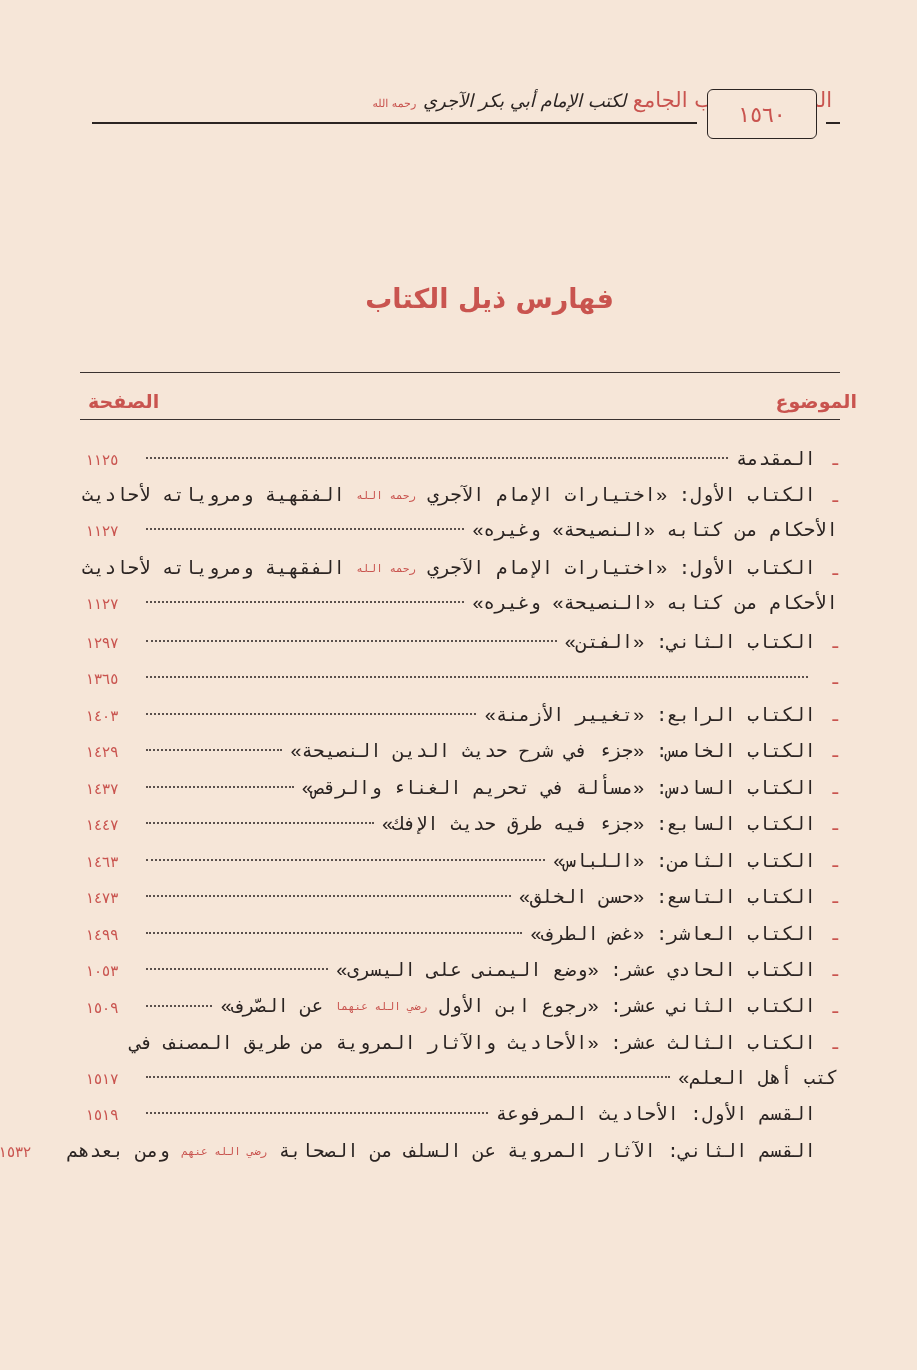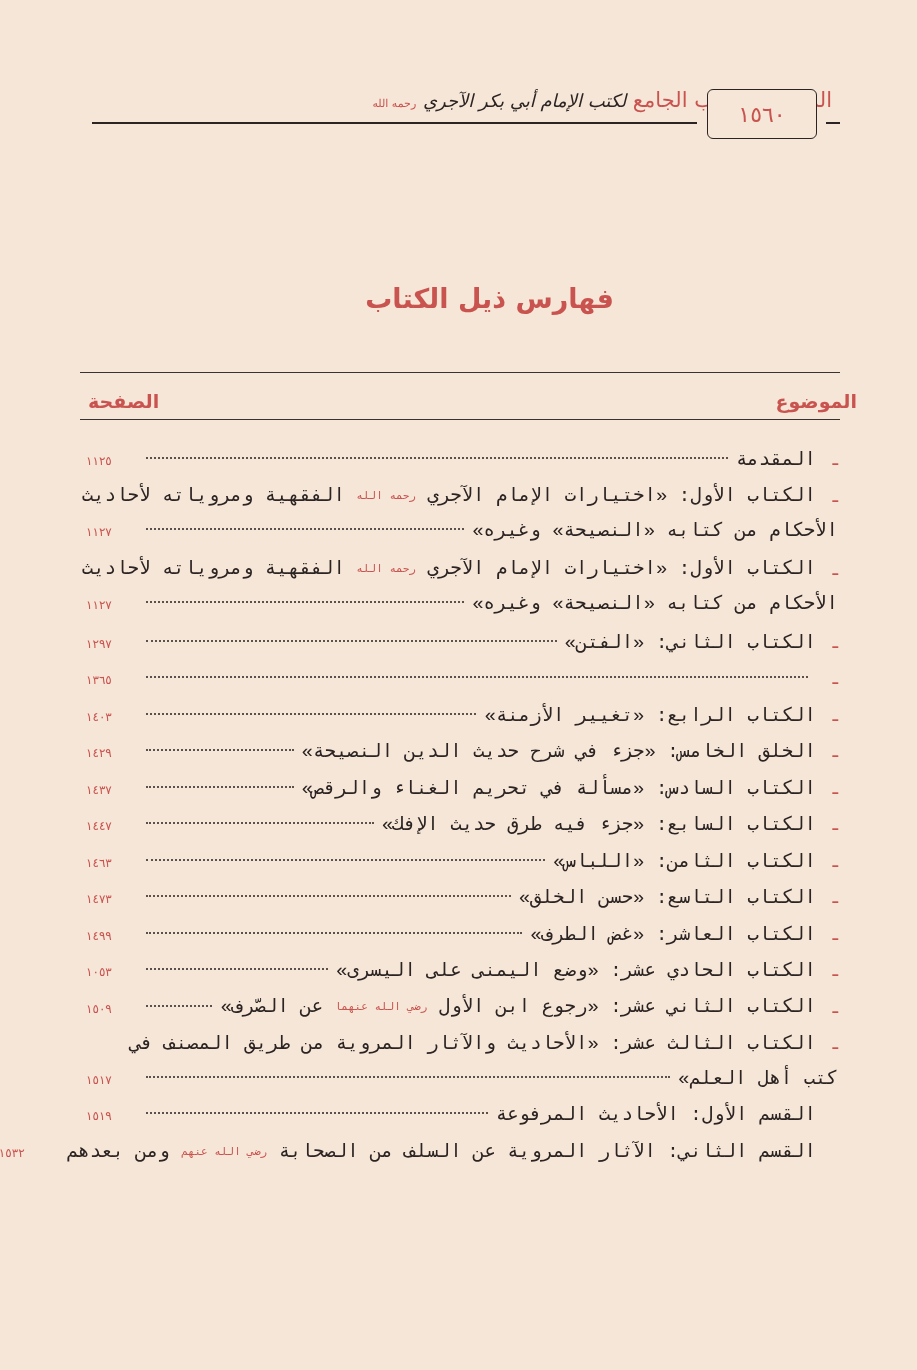--- a/index.html
+++ b/index.html
@@ -74,21 +74,21 @@
   }
   .dash { color: #c9544f; width: 22px; display: inline-block; flex: none; }
   .indent { width: 22px; display: inline-block; flex: none; }
   .text { flex: none; font-family: Liberation Mono, monospace; }
   .dots {
     flex: 1 1 auto; margin: 0 8px;
     border-bottom: 2px dotted #5a504c; height: 1px; transform: translateY(-6px);
   }
   .num {
     flex: none; color: #c9544f; font-family: "DejaVu Sans", sans-serif;
-    font-size: 12px; min-width: 52px; text-align: left; direction: rtl;
+    font-size: 15px; min-width: 52px; text-align: left; direction: rtl;
   }
   .honor-inline { color: #c9544f; font-size: 11px; vertical-align: middle; }
 </style>
 </head>
 <body>
 
 <div class="page">
 
   <div class="running-header">
     <div class="rh-title">
@@ -173,21 +173,21 @@
         <span class="dash">ـ</span>
         <span class="text">الكتاب الرابع: «تغيير الأزمنة»</span>
         <span class="dots"></span>
         <span class="num">١٤٠٣</span>
       </div>
     </div>
 
     <div class="entry">
       <div class="line">
         <span class="dash">ـ</span>
-        <span class="text">الخلق الخامس: «جزء في شرح حديث الدين النصيحة»</span>
+        <span class="text">الكتاب الخامس: «جزء في شرح حديث الدين النصيحة»</span>
         <span class="dots"></span>
         <span class="num">١٤٢٩</span>
       </div>
     </div>
 
     <div class="entry">
       <div class="line">
         <span class="dash">ـ</span>
         <span class="text">الكتاب السادس: «مسألة في تحريم الغناء والرقص»</span>
         <span class="dots"></span>

